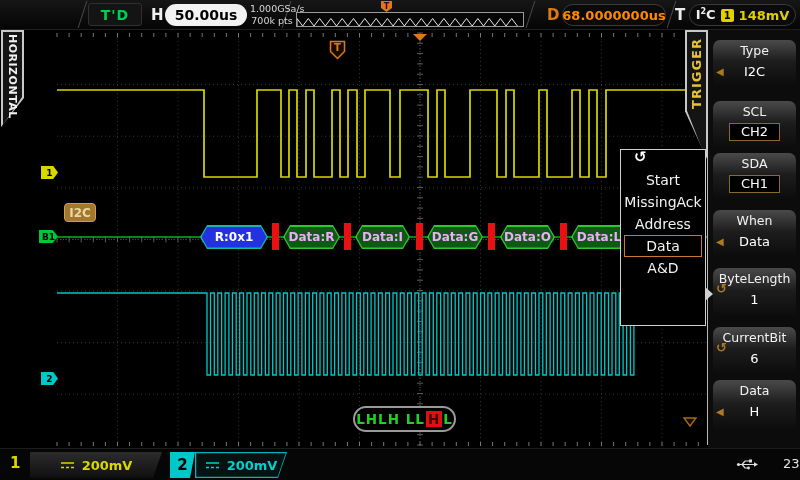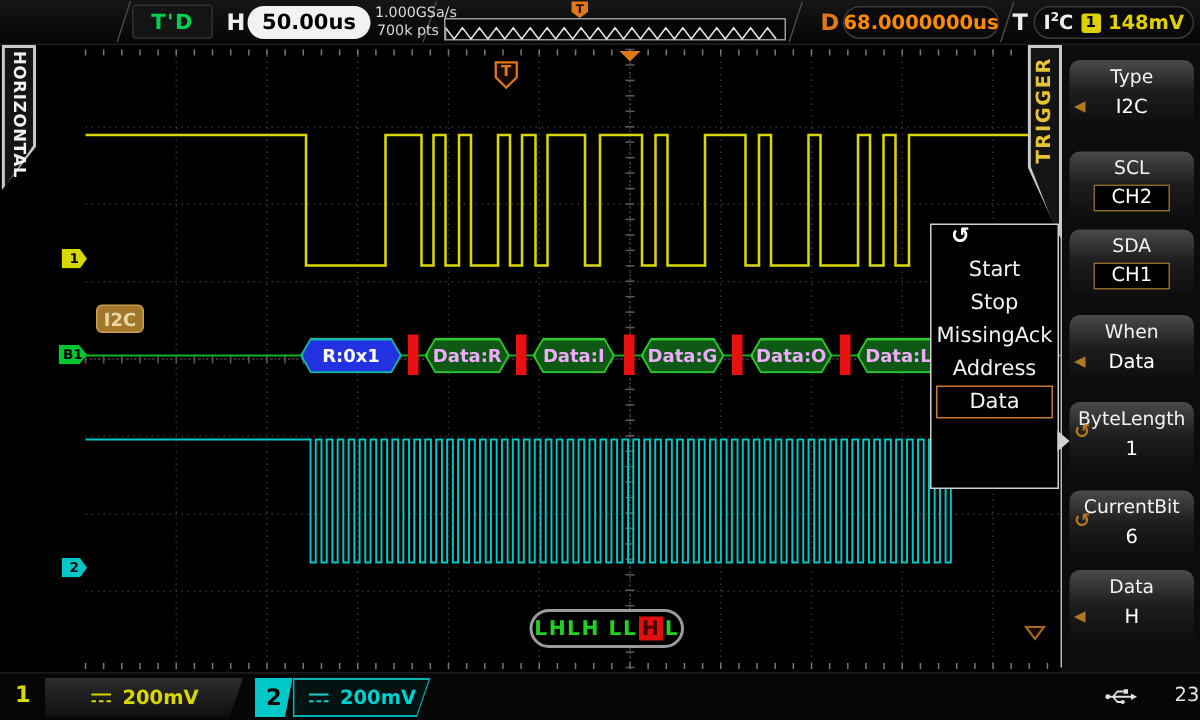--- a/index.html
+++ b/index.html
@@ -365,24 +365,24 @@
   <div id="patternbox">
     <span>LHLH LL</span>
       <span class="cursor">H</span>
       <span>L</span>
   </div>
 
   <div id="popup">
     <div class="dial">↺</div>
     <div class="items">
         <div class="popup-item">Start</div>
-        <div class="popup-item">Stop</div>
         <div class="popup-item">MissingAck</div>
         <div class="popup-item">Address</div>
         <div class="popup-item selected">Data</div>
+        <div class="popup-item">A&amp;D</div>
       </div>
     <div id="popup-wedge"></div>
   </div>
 
   <div class="tab" id="tab-horizontal">
     <div class="outer"></div>
     <div class="inner"></div>
     <div class="vtext">HORIZONTAL</div>
   </div>
   <div class="tab" id="tab-trigger">

